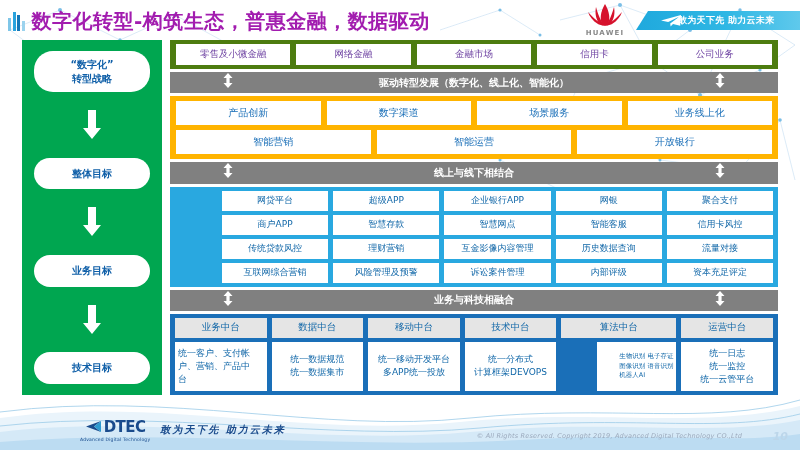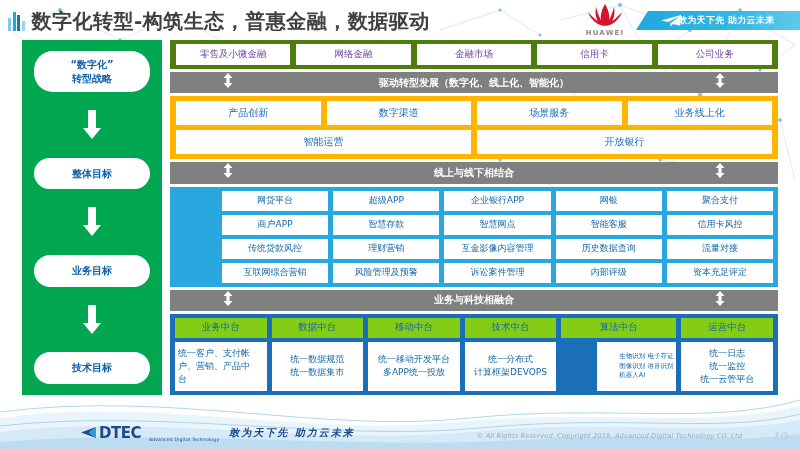--- a/index.html
+++ b/index.html
@@ -27,21 +27,21 @@
     display: flex; align-items: center; gap: 7px;
     height: 34px;
   }
   .title-deco { display: flex; align-items: flex-end; gap: 1.5px; height: 19px; }
   .title-deco i { display:block; width: 3px; background: #1f8fd0; }
   .title-deco i:nth-child(1){ height: 13px; background:#7fc6e8;}
   .title-deco i:nth-child(2){ height: 19px; background:#2aa3dd;}
   .title-deco i:nth-child(3){ height: 16px; background:#1478b8;}
   .title-deco i:nth-child(4){ height: 10px; background:#9bd3ee;}
   .slide-title {
-    font-size: 20px; font-weight: bold; color: #404040;
+    font-size: 20px; font-weight: bold; color: #a21caf;
     letter-spacing: .5px; white-space: nowrap;
     font-family: "DejaVu Sans", "Liberation Sans", sans-serif;
   }
   .huawei-logo {
     position: absolute; top: 2px; left: 577px;
     width: 56px; text-align: center;
   }
   .huawei-wordmark {
     font-size: 7px; font-weight: bold; color: #8a8a8a;
     letter-spacing: 1.2px; margin-top: 1px;
@@ -101,38 +101,38 @@
   .blue-band { background: #29a8e0; padding: 4px 5px; display: flex; flex-direction: column; gap: 4px; }
   .blue-band .row { display: flex; gap: 5px; margin-left: 47px; }
   .blue-band .cell {
     flex: 1 1 0; background: #fff; color: #1167a8;
     font-size: 9px; text-align: center; padding: 3.5px 0;
     white-space: nowrap;
   }
   .navy-band { background: #1a6fb8; padding: 4px 5px; display: flex; gap: 5px; }
   .navy-band .col { flex: 1 1 0; display: flex; flex-direction: column; gap: 4px; }
   .navy-band .col-head {
-    background: #84cc16; color: #1167a8; font-size: 9.5px;
+    background: #e5e5e5; color: #1167a8; font-size: 9.5px;
     text-align: center; padding: 3.5px 0;
   }
   .navy-band .col-body {
     background: #fff; color: #1167a8; font-size: 9px;
     text-align: center; padding: 5px 3px; line-height: 1.45;
     flex: 1 1 auto; display: flex; flex-direction: column; justify-content: center;
   }
   .navy-band .col-body.left-align { text-align: left; }
   .navy-band .col-body.tiny { font-size: 6.5px; line-height: 1.5; text-align: left; padding-left: 22px; margin-left: 36px; }
   .navy-band .col-body.tiny span { white-space: nowrap; }
   
   .footer-wave { position: absolute; bottom: 0; left: 0; width: 800px; height: 62px; }
   .footer-brand {
     position: absolute; bottom: 8px; left: 80px;
     display: flex; align-items: center; gap: 10px;
   }
-  .dtec-logo { display: flex; flex-direction: row; align-items: flex-end; gap: 8px; }
+  .dtec-logo { display: flex; flex-direction: column; align-items: center; }
   .dtec-main { display: flex; align-items: center; gap: 2px; }
   .dtec-word { font-size: 15px; font-weight: bold; color: #1a4b8c; letter-spacing: -.5px; }
   .dtec-sub { font-size: 4.5px; color: #1a4b8c; letter-spacing: .2px; margin-top: 1px; }
   .footer-slogan { font-size: 10px; font-weight: bold; color: #1a4b8c; font-style: italic; letter-spacing: 2px; }
   .footer-copy {
     position: absolute; bottom: 10px; right: 58px;
     font-size: 6.5px; color: #9aa8bb; font-style: italic; letter-spacing: .2px;
   }
   .footer-page {
     position: absolute; bottom: 7px; right: 12px;
@@ -264,20 +264,21 @@
       </div>
 
       <div class="orange-band">
         <div class="row">
           <div class="cell">产品创新</div>
           <div class="cell">数字渠道</div>
           <div class="cell">场景服务</div>
           <div class="cell">业务线上化</div>
         </div>
         <div class="row">
+          <div class="cell">智能营销</div>
           <div class="cell">智能运营</div>
           <div class="cell">开放银行</div>
         </div>
       </div>
 
       <div class="band-header">
         <svg class="updown l" width="12" height="15" viewBox="0 0 12 15">
           <path d="M6 0 L10.5 5 H7.6 V10 H10.5 L6 15 L1.5 10 H4.4 V5 H1.5 Z" fill="#ffffff"></path>
         </svg>
         <span>线上与线下相结合</span>

